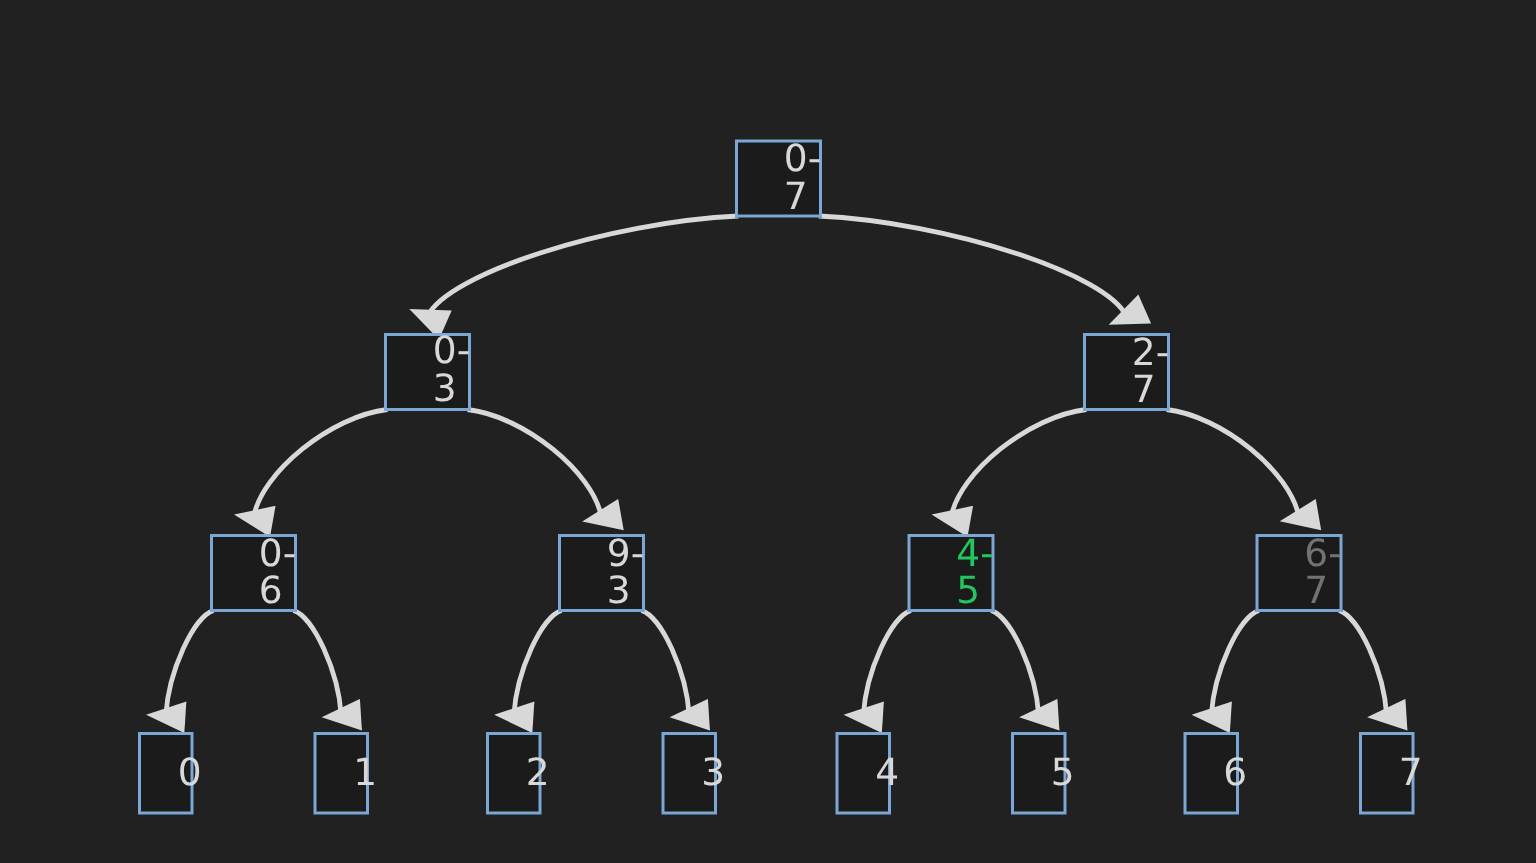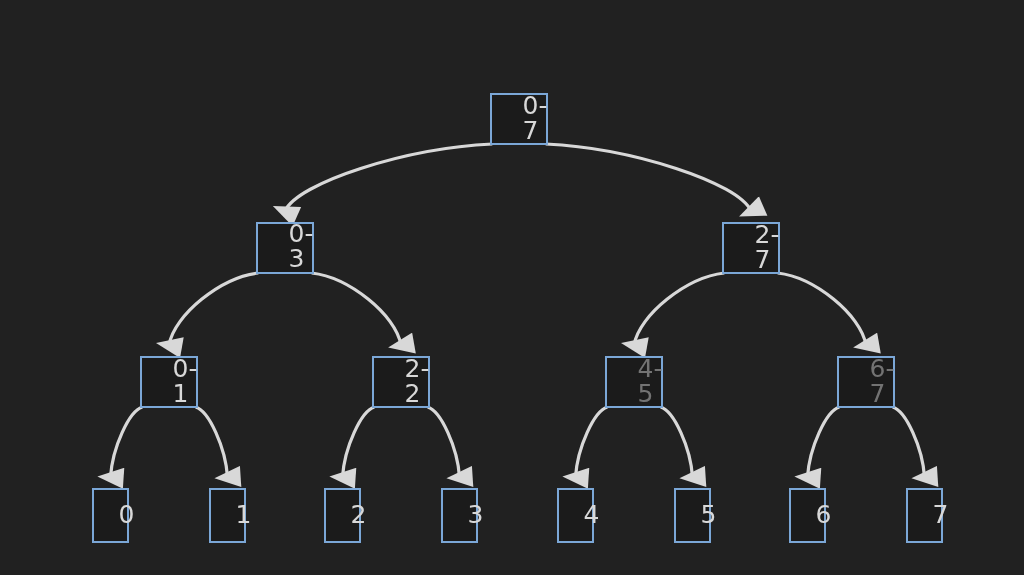--- a/index.html
+++ b/index.html
@@ -80,26 +80,26 @@
       <div class="node" style="left: 490px; top: 93px; width: 58px; height: 52px; background: rgb(27, 27, 27); border-color: rgb(123, 167, 215); color: rgb(216, 216, 216);">
         <span class="node-label">0-7</span>
       </div>
       <div class="node" style="left: 256px; top: 222px; width: 58px; height: 52px; background: rgb(27, 27, 27); border-color: rgb(123, 167, 215); color: rgb(216, 216, 216); align-items: flex-end;">
         <span class="node-label">0-3</span>
       </div>
       <div class="node" style="left: 722px; top: 222px; width: 58px; height: 52px; background: rgb(27, 27, 27); border-color: rgb(123, 167, 215); color: rgb(216, 216, 216);">
         <span class="node-label">2-7</span>
       </div>
       <div class="node" style="left: 140px; top: 356px; width: 58px; height: 52px; background: rgb(27, 27, 27); border-color: rgb(123, 167, 215); color: rgb(216, 216, 216);">
-        <span class="node-label">0-1</span>
+        <span class="node-label">0-6</span>
       </div>
       <div class="node" style="left: 372px; top: 356px; width: 58px; height: 52px; background: rgb(27, 27, 27); border-color: rgb(123, 167, 215); color: rgb(216, 216, 216);">
-        <span class="node-label">2-2</span>
+        <span class="node-label">9-3</span>
       </div>
-      <div class="node" style="left: 605px; top: 356px; width: 58px; height: 52px; background: rgb(27, 27, 27); border-color: rgb(123, 167, 215); color: #737373;">
+      <div class="node" style="left: 605px; top: 356px; width: 58px; height: 52px; background: rgb(27, 27, 27); border-color: rgb(123, 167, 215); color: #22c55e;">
         <span class="node-label">4-5</span>
       </div>
       <div class="node" style="left: 837px; top: 356px; width: 58px; height: 52px; background: rgb(27, 27, 27); border-color: rgb(123, 167, 215); color: #737373;">
         <span class="node-label">6-7</span>
       </div>
       <div class="node" style="left: 92px; top: 488px; width: 37px; height: 55px; background: rgb(27, 27, 27); border-color: rgb(123, 167, 215); color: rgb(216, 216, 216);">
         <span class="node-label">0</span>
       </div>
       <div class="node" style="left: 209px; top: 488px; width: 37px; height: 55px; background: rgb(27, 27, 27); border-color: rgb(123, 167, 215); color: rgb(216, 216, 216);">
         <span class="node-label">1</span>

